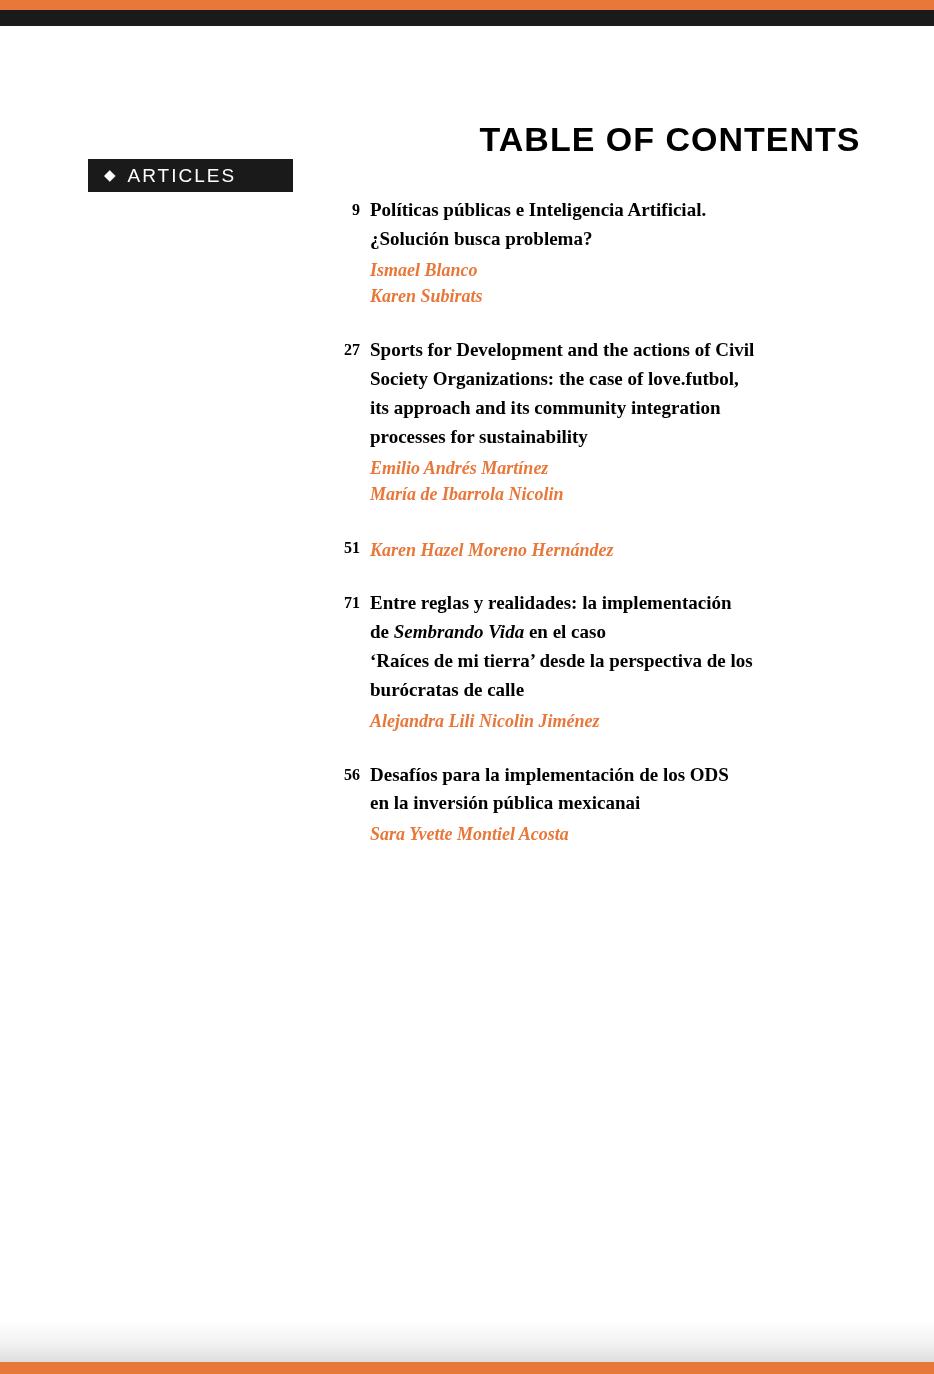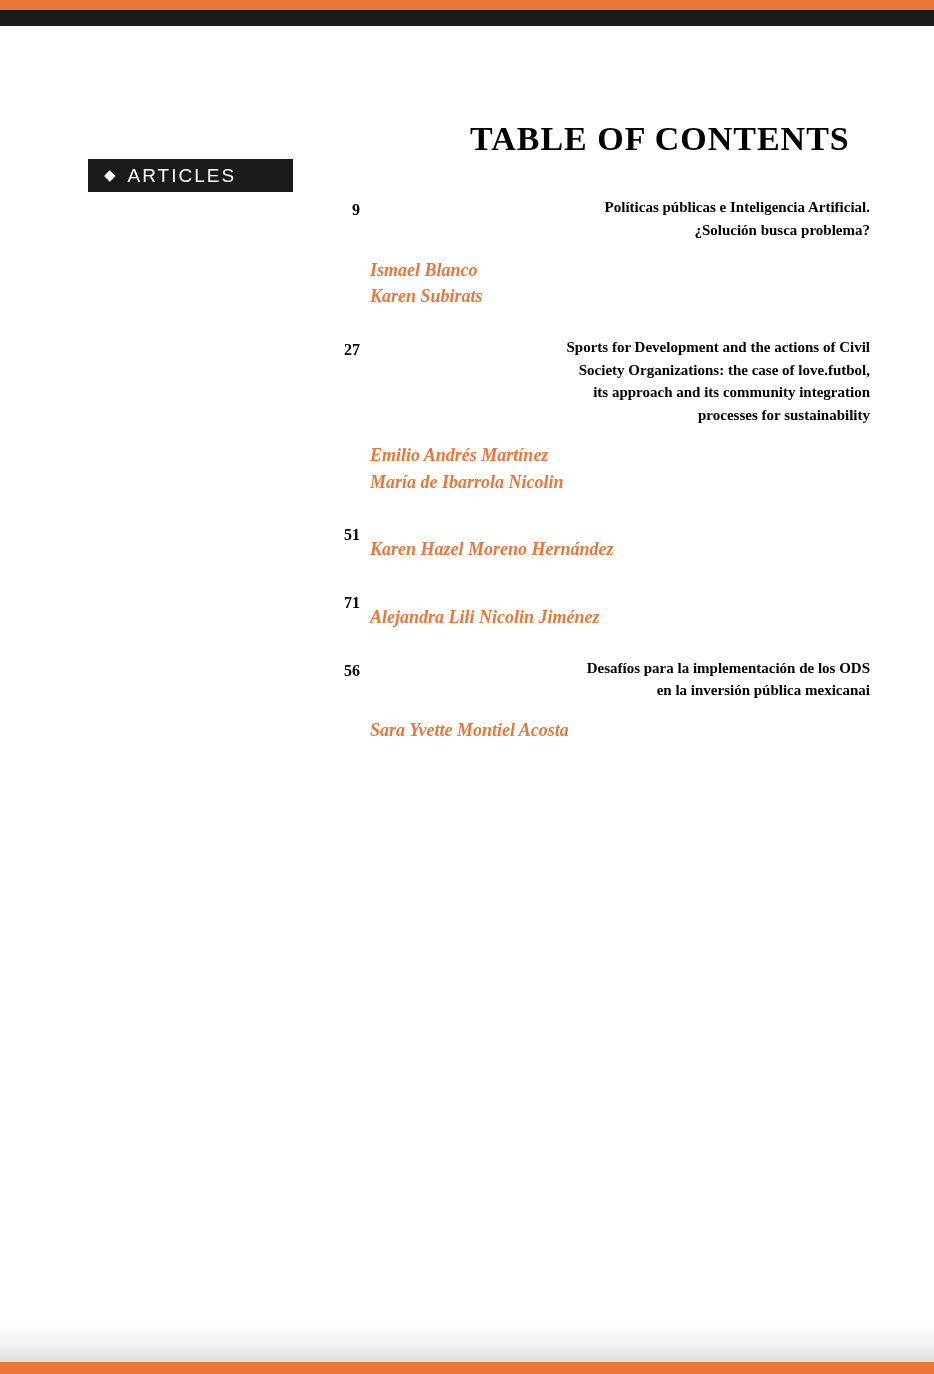--- a/index.html
+++ b/index.html
@@ -44,26 +44,26 @@
     height: 42px;
     background: linear-gradient(to bottom, #ffffff 0%, #f2f2f2 55%, #dedede 100%);
   }
 
   
   .toc-title {
     position: absolute;
     top: 120px;
     left: 470px;
     width: 400px;
-    text-align: left;
+    text-align: center;
     font-size: 34px;
     font-weight: bold;
     letter-spacing: 1px;
     color: #000000;
-    font-family: Liberation Serif, serif;
+    font-family: Liberation Sans, sans-serif;
   }
 
   .articles-tag {
     position: absolute;
     top: 159px;
     left: 88px;
     width: 205px;
     height: 33px;
     background: #1a1a1a;
     color: #ffffff;
@@ -104,28 +104,27 @@
     font-size: 16px;
     font-weight: bold;
     color: #000000;
     padding-top: 5px;
     box-sizing: border-box;
   }
   .toc-body {
     flex: 1 1 auto;
   }
   .toc-item-title {
-    font-size: 15px;
+    font-size: 19px;
     font-weight: bold;
     line-height: 1.52;
     color: #000000;
-    text-align: right;
   }
   .toc-authors {
-    margin-top: 15px;
+    margin-top: 3px;
   }
   .toc-author {
     font-size: 18px;
     font-style: italic;
     font-weight: bold;
     color: #e8773a;
     line-height: 1.48;
   }
 </style>
 </head>
@@ -166,20 +165,21 @@
       <div class="toc-page">51</div>
       <div class="toc-body">
         <div class="toc-authors">
           <div class="toc-author">Karen Hazel Moreno Hernández</div>
         </div>
       </div>
     </div>
     <div class="toc-entry">
       <div class="toc-page">71</div>
       <div class="toc-body">
+        <div class="toc-item-title">Entre reglas y realidades: la implementación<br>de <i>Sembrando Vida</i> en el caso<br>‘Raíces de mi tierra’ desde la perspectiva de los<br>burócratas de calle</div>
         <div class="toc-authors">
           <div class="toc-author">Alejandra Lili Nicolin Jiménez</div>
         </div>
       </div>
     </div>
     <div class="toc-entry">
       <div class="toc-page">56</div>
       <div class="toc-body">
         <div class="toc-item-title">Desafíos para la implementación de los ODS<br>en la inversión pública mexicanai</div>
         <div class="toc-authors">

